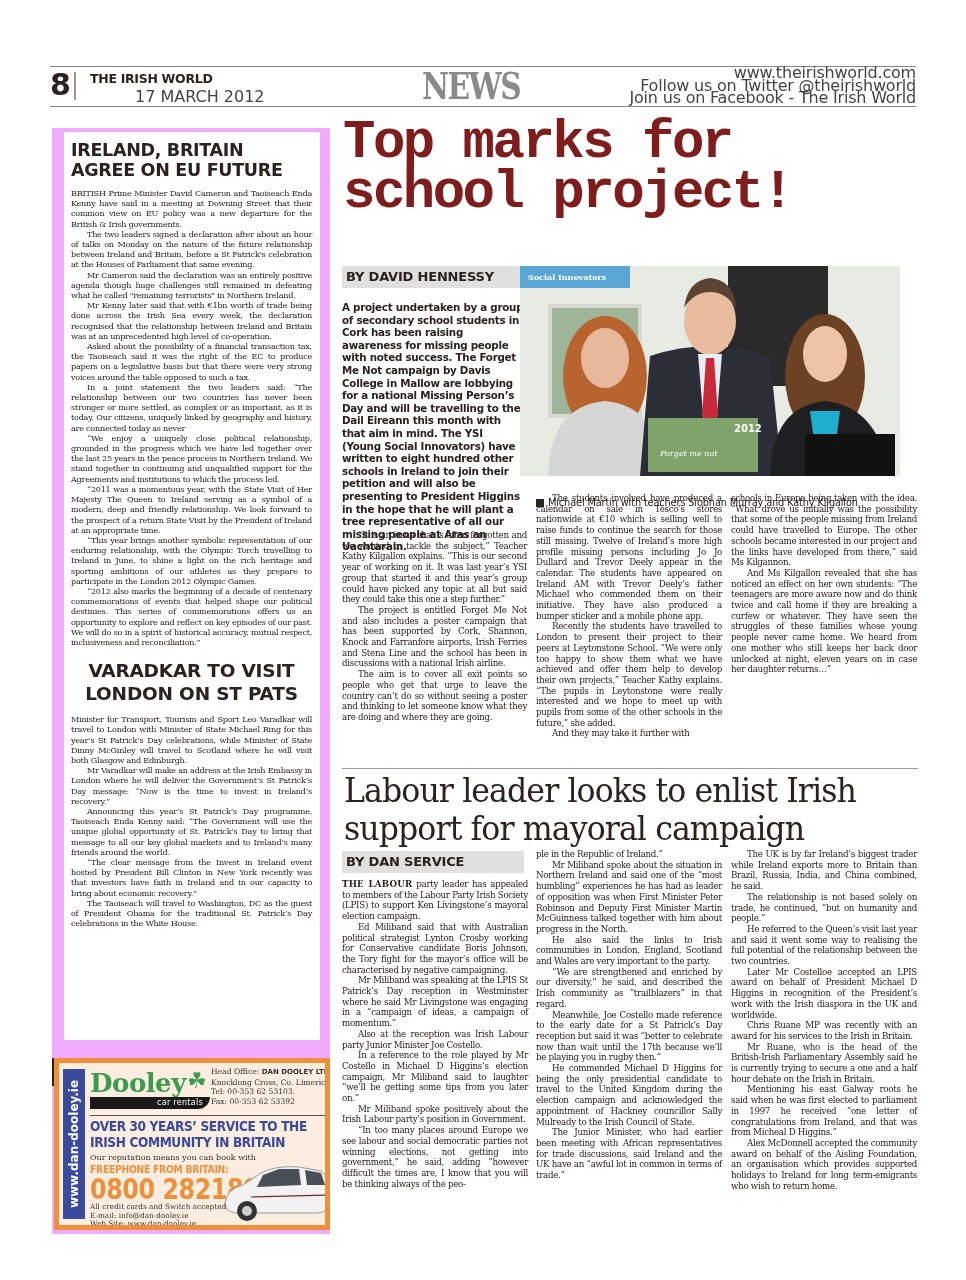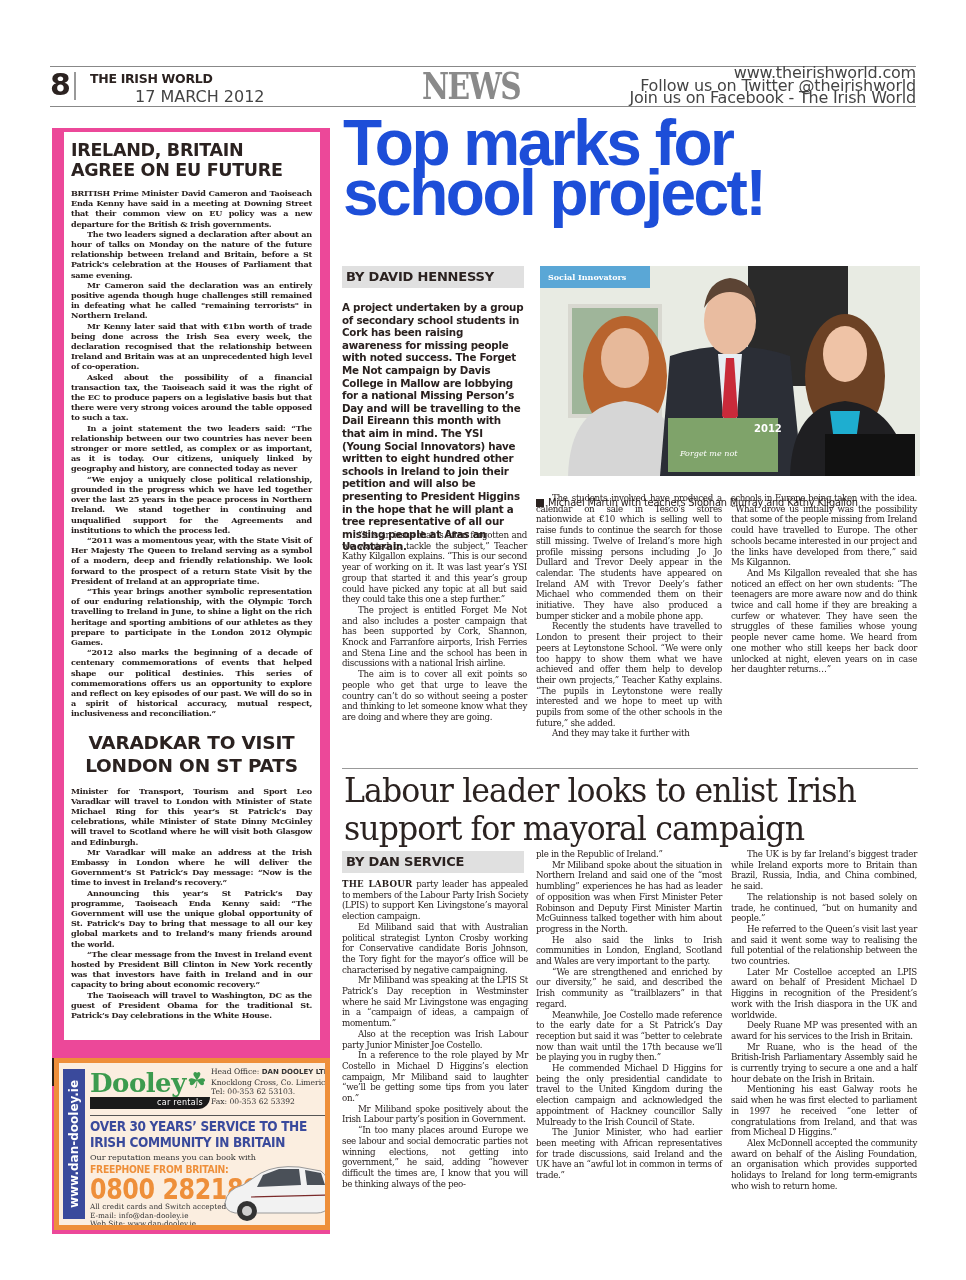--- a/index.html
+++ b/index.html
@@ -11,24 +11,24 @@
   .mast-rule-top { position: absolute; left: 50px; top: 66px; width: 866px; height: 1px; background: #888; }
   .mast-rule-bot { position: absolute; left: 50px; top: 106px; width: 866px; height: 1px; background: #888; }
   .page-num { position: absolute; left: 0; top: 2px; font-family: "DejaVu Sans", sans-serif; font-weight: bold; font-size: 30px; line-height: 34px; color: #2b2220; letter-spacing: -1px; }
   .page-num-bar { position: absolute; left: 24px; top: 6px; width: 2px; height: 28px; background: #999; }
   .paper-name { position: absolute; left: 40px; top: 5px; font-family: "DejaVu Sans", sans-serif; font-weight: bold; font-size: 12.5px; color: #2b2220; letter-spacing: -0.3px; }
   .paper-date { position: absolute; left: 40px; top: 21px; font-family: "DejaVu Sans", sans-serif; font-size: 16px; color: #444; margin-left: 45px; }
   .section-label { position: absolute; left: 372px; top: 0px; font-family: "DejaVu Serif", serif; font-weight: bold; font-size: 38px; line-height: 40px; color: #8a8a8a; letter-spacing: -2px; transform: scaleX(0.78); transform-origin: left top; }
   .social { position: absolute; right: 0; top: 1px; text-align: right; font-family: "DejaVu Sans", sans-serif; font-size: 16px; line-height: 12.5px; color: #444; letter-spacing: -0.2px; }
 
   
-  .sidebar { position: absolute; left: 52px; top: 128px; width: 278px; height: 1106px; background: #ec4899; }
+  .sidebar { position: absolute; left: 52px; top: 128px; width: 278px; height: 1106px; background: #f0abfc; }
   .sidebar-inner { position: absolute; left: 12px; top: 4px; width: 256px; height: 908px; background: #ffffff; padding: 8px 8px 0 7px; }
   .side-headline { font-family: "DejaVu Sans", sans-serif; font-weight: bold; font-size: 17.5px; line-height: 20px; color: #2b2220; letter-spacing: -0.3px; margin-bottom: 8px; }
-  .side-body p { font-family: "DejaVu Serif", serif; font-size: 8.1px; line-height: 10.2px; text-align: justify; text-indent: 16px; color: #2b2220; letter-spacing: -0.25px; hyphens: auto; font-weight: bold; }
+  .side-body p { font-family: "DejaVu Serif", serif; font-size: 8.1px; line-height: 10.2px; text-align: justify; text-indent: 16px; color: #2b2220; letter-spacing: -0.25px; hyphens: auto; }
   .side-body p.first { text-indent: 0; }
   .side-headline-2 { margin-top: 12px; text-align: center; font-family: "DejaVu Sans", sans-serif; font-weight: bold; font-size: 18.5px; line-height: 23px; color: #2b2220; letter-spacing: -0.2px; margin-bottom: 9px; }
   .dark-band { position: absolute; left: 0; top: 930px; width: 278px; height: 28px; background: #2b2018; }
 
   
   .ad { position: absolute; left: 54px; top: 1058px; width: 276px; height: 172px; background: #fbeee0; border: 5px solid #ee8f3a; overflow: hidden; }
   .ad-vertical { position: absolute; left: 4px; top: 6px; width: 22px; height: 150px; background: #3a4a9c; }
   .ad-vertical span { position: absolute; left: 50%; top: 50%; transform: translate(-50%, -50%) rotate(-90deg); white-space: nowrap; font-family: "DejaVu Sans", sans-serif; font-weight: bold; font-size: 12px; color: #ffffff; }
   .ad-logo { position: absolute; left: 31px; top: 6px; font-family: "DejaVu Serif", serif; font-weight: bold; font-size: 26px; line-height: 28px; color: #3c9b4e; letter-spacing: -0.5px; }
   .ad-shamrock { position: absolute; left: 128px; top: 6px; font-size: 22px; line-height: 24px; color: #3c9b4e; }
@@ -38,39 +38,39 @@
   .ad-contact b { font-family: "DejaVu Sans", sans-serif; font-size: 7px; }
   .ad-divider { position: absolute; left: 31px; top: 52px; width: 236px; height: 1px; background: #555; }
   .ad-headline { position: absolute; left: 31px; top: 55px; font-family: "DejaVu Sans", sans-serif; font-weight: bold; font-size: 13.5px; line-height: 16px; color: #3a4a9c; letter-spacing: -0.4px; transform: scaleX(0.9); transform-origin: left top; white-space: nowrap; }
   .ad-repute { position: absolute; left: 31px; top: 90px; font-family: "DejaVu Serif", serif; font-size: 8px; color: #333; white-space: nowrap; }
   .ad-freephone { position: absolute; left: 31px; top: 100px; font-family: "DejaVu Sans", sans-serif; font-weight: bold; font-size: 10.5px; color: #ee8f3a; letter-spacing: -0.3px; transform: scaleX(0.88); transform-origin: left top; white-space: nowrap; }
   .ad-phone { position: absolute; left: 31px; top: 112px; font-family: "DejaVu Sans", sans-serif; font-weight: bold; font-size: 28px; line-height: 30px; color: #ee8f3a; letter-spacing: -0.5px; transform: scaleX(0.85); transform-origin: left top; white-space: nowrap; }
   .ad-fine { position: absolute; left: 31px; top: 140px; font-family: "DejaVu Serif", serif; font-size: 7.3px; line-height: 8.6px; color: #333; white-space: nowrap; }
   .ad-car { position: absolute; left: 162px; top: 96px; width: 110px; height: 64px; }
 
   
-  .main-headline { position: absolute; left: 343px; top: 118px; width: 590px; font-family: Liberation Sans, sans-serif; font-weight: bold; font-size: 64px; line-height: 50px; color: #1d4ed8; letter-spacing: -2.5px; }
+  .main-headline { position: absolute; left: 343px; top: 118px; width: 590px; font-family: Liberation Mono, monospace; font-weight: bold; font-size: 54px; line-height: 50px; color: #7f1d1d; letter-spacing: -2.5px; }
   .main-headline div { white-space: nowrap; }
 
   .byline { position: absolute; height: 22px; width: 182px; background: #e0e0e0; font-family: "DejaVu Sans", sans-serif; font-weight: bold; font-size: 13px; line-height: 22px; padding-left: 4px; color: #2b2220; letter-spacing: -0.2px; }
   .byline-1 { left: 342px; top: 266px; }
   .byline-2 { left: 342px; top: 851px; }
 
   .standfirst { position: absolute; left: 342px; top: 301px; width: 182px; font-family: "DejaVu Sans", sans-serif; font-weight: bold; font-size: 10.3px; line-height: 12.6px; color: #2b2220; letter-spacing: -0.25px; }
 
   .col p { font-family: "DejaVu Serif", serif; font-size: 8.7px; line-height: 10.7px; text-align: justify; text-indent: 16px; color: #2b2220; letter-spacing: -0.3px; }
   .col p.noindent { text-indent: 0; }
   .col p.info { font-style: italic; font-weight: bold; text-indent: 0; font-size: 8.5px; line-height: 10.6px; }
   .col { position: absolute; }
   .col-a1 { left: 342px; top: 530px; width: 185px; }
   .col-b1 { left: 536px; top: 493px; width: 186px; }
   .col-c1 { left: 731px; top: 493px; width: 186px; }
 
   
-  .photo { position: absolute; left: 540px; top: 266px; width: 380px; height: 210px; overflow: hidden; background: #f0abfc; }
+  .photo { position: absolute; left: 520px; top: 266px; width: 380px; height: 210px; overflow: hidden; background: #f0abfc; }
   .caption { position: absolute; left: 536px; top: 478px; width: 390px; font-family: "DejaVu Sans", sans-serif; font-size: 9.8px; line-height: 12px; color: #2b2220; white-space: nowrap; letter-spacing: -0.15px; margin-top: 19px; }
   .caption-box { display: inline-block; width: 8px; height: 8px; background: #2b2220; margin-right: 4px; vertical-align: -1px; }
 
   
   .sep-rule { position: absolute; left: 342px; top: 768px; width: 576px; height: 1px; background: #999; }
   .headline-2 { position: absolute; left: 344px; top: 771px; width: 580px; font-family: "DejaVu Serif", serif; font-size: 34px; line-height: 38px; color: #2b2220; letter-spacing: -1px; transform: scaleX(0.93); transform-origin: left top; }
   .col-a2 { left: 342px; top: 879px; width: 186px; }
   .col-b2 { left: 536px; top: 849px; width: 186px; }
   .col-c2 { left: 731px; top: 849px; width: 186px; }
   .smallcaps-lead { font-weight: bold; letter-spacing: 0.2px; }
@@ -238,17 +238,17 @@
   <p>“We are strengthened and enriched by our diversity,” he said, and described the Irish community as “trailblazers” in that regard.</p>
   <p>Meanwhile, Joe Costello made reference to the early date for a St Patrick’s Day reception but said it was “better to celebrate now than wait until the 17th because we’ll be playing you in rugby then.”</p>
   <p>He commended Michael D Higgins for being the only presidential candidate to travel to the United Kingdom during the election campaign and acknowledged the appointment of Hackney councillor Sally Mulready to the Irish Council of State.</p>
   <p>The Junior Minister, who had earlier been meeting with African representatives for trade discussions, said Ireland and the UK have an “awful lot in common in terms of trade.”</p>
 </div>
 <div class="col col-c2">
   <p>The UK is by far Ireland’s biggest trader while Ireland exports more to Britain than Brazil, Russia, India, and China combined, he said.</p>
   <p>The relationship is not based solely on trade, he continued, “but on humanity and people.”</p>
   <p>He referred to the Queen’s visit last year and said it went some way to realising the full potential of the relationship between the two countries.</p>
   <p>Later Mr Costelloe accepted an LPIS award on behalf of President Michael D Higgins in recognition of the President’s work with the Irish diaspora in the UK and worldwide.</p>
-  <p>Deely Ruane MP was presented with an award for his services to the Irish in Britain.</p>
+  <p>Chris Ruane MP was recently with an award for his services to the Irish in Britain.</p>
   <p>Mr Ruane, who is the head of the British-Irish Parliamentary Assembly said he is currently trying to secure a one and a half hour debate on the Irish in Britain.</p>
   <p>Mentioning his east Galway roots he said when he was first elected to parliament in 1997 he received “one letter of congratulations from Ireland, and that was from Micheal D Higgins.”</p>
   <p>Alex McDonnell accepted the community award on behalf of the Aisling Foundation, an organisation which provides supported holidays to Ireland for long term-emigrants who wish to return home.</p>
 </div>
 
 </body></html>

